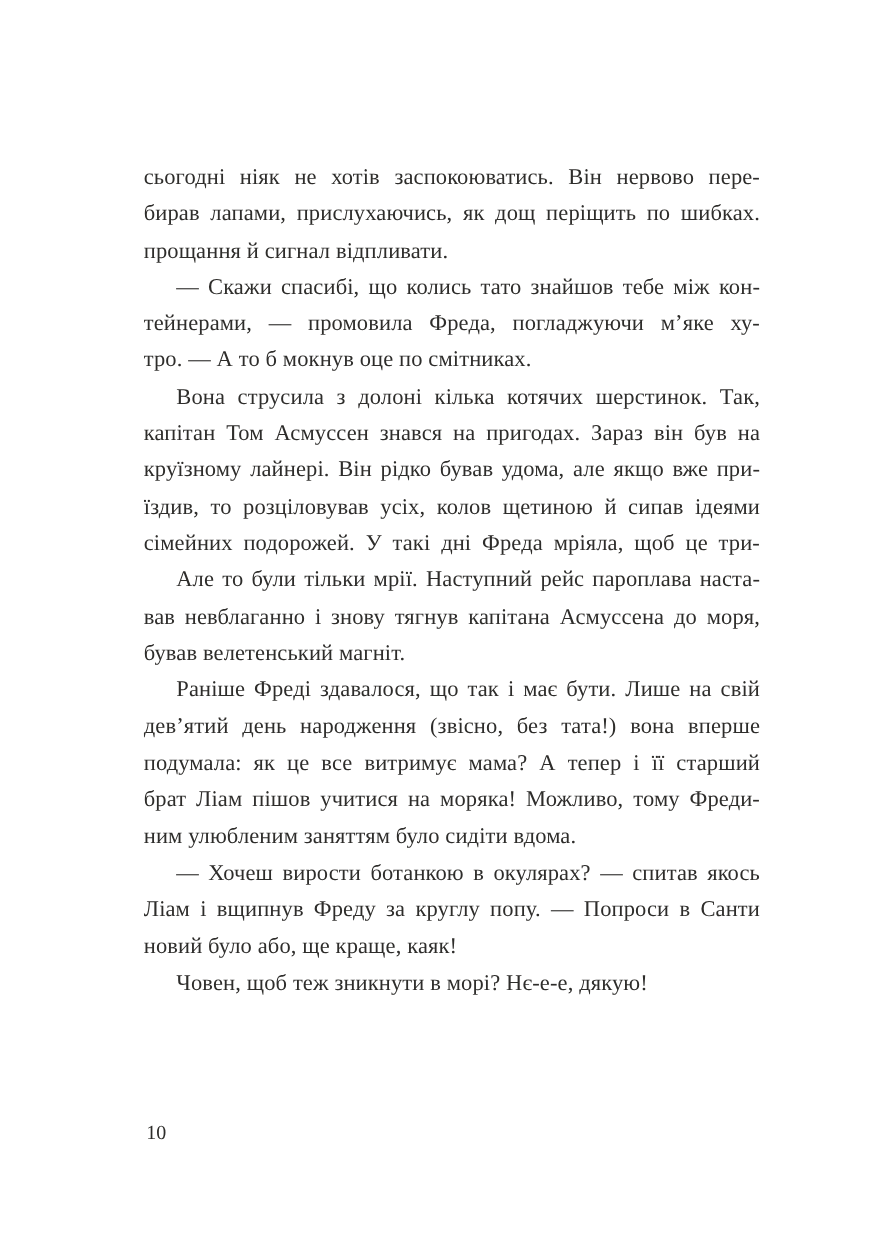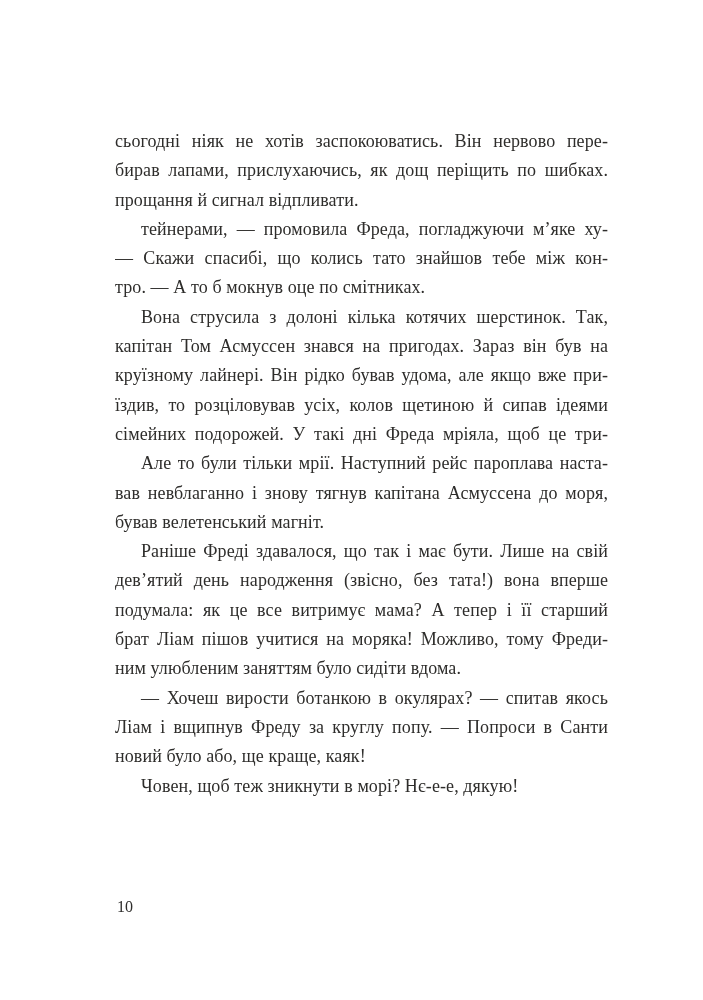--- a/index.html
+++ b/index.html
@@ -55,22 +55,22 @@
 <body style="background: rgb(255, 255, 255); color: rgb(46, 45, 43);">
 
 <div class="book-page">
   <div class="text-block">
       <div class="paragraph">
         <div class="line">сьогодні ніяк не хотів заспокоюватись. Він нервово пере-</div>
         <div class="line">бирав лапами, прислухаючись, як дощ періщить по шибках.</div>
         <div class="line last">прощання й сигнал відпливати.</div>
       </div>
       <div class="paragraph indent">
+        <div class="line">— Скажи спасибі, що колись тато знайшов тебе між кон-</div>
         <div class="line">тейнерами, — промовила Фреда, погладжуючи м’яке ху-</div>
-        <div class="line">— Скажи спасибі, що колись тато знайшов тебе між кон-</div>
         <div class="line last">тро. — А то б мокнув оце по смітниках.</div>
       </div>
       <div class="paragraph indent">
         <div class="line">Вона струсила з долоні кілька котячих шерстинок. Так,</div>
         <div class="line">капітан Том Асмуссен знався на пригодах. Зараз він був на</div>
         <div class="line">круїзному лайнері. Він рідко бував удома, але якщо вже при-</div>
         <div class="line">їздив, то розціловував усіх, колов щетиною й сипав ідеями</div>
         <div class="line">сімейних подорожей. У такі дні Фреда мріяла, щоб це три-</div>
       </div>
       <div class="paragraph indent">

